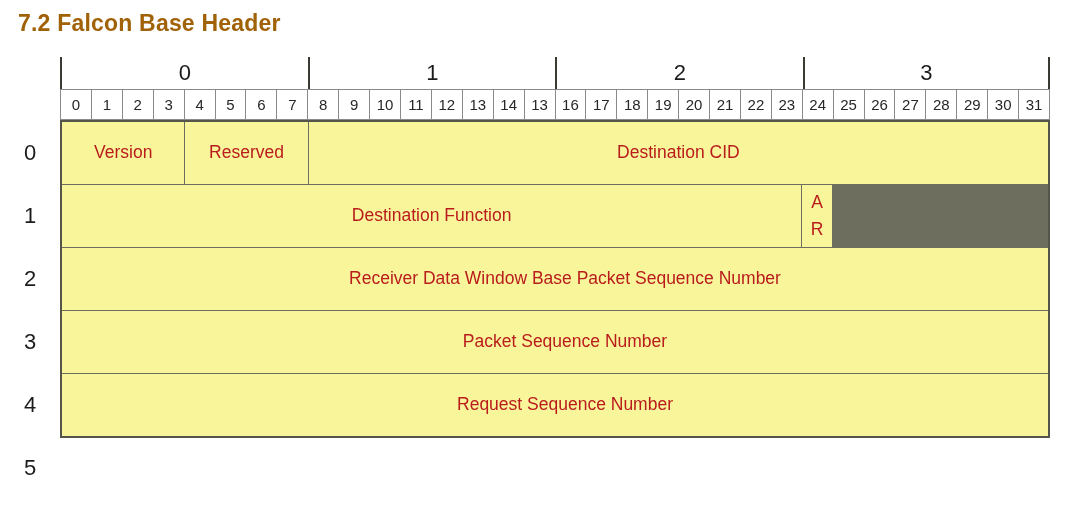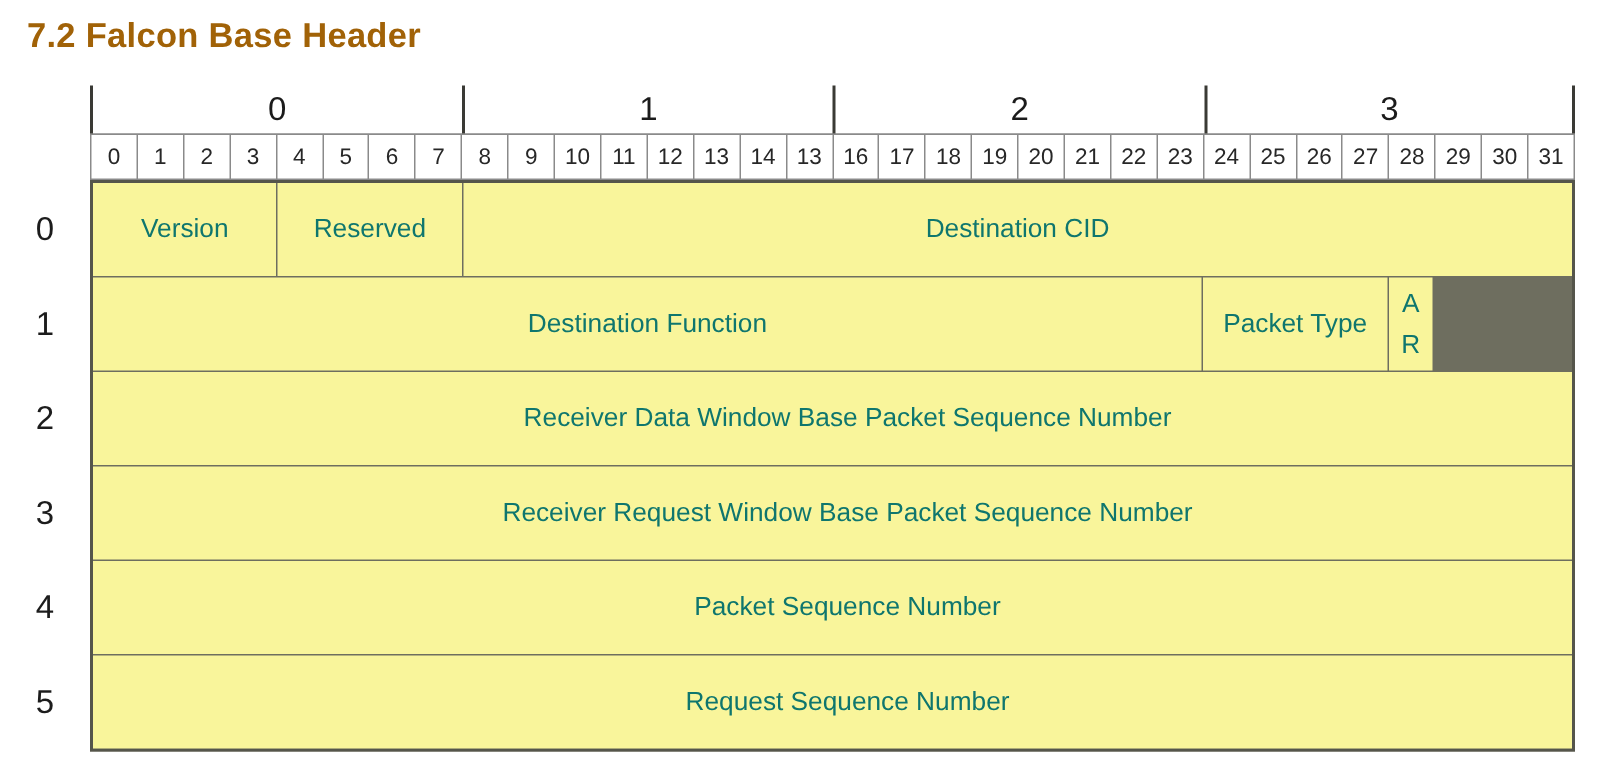--- a/index.html
+++ b/index.html
@@ -55,21 +55,21 @@
     display: flex; flex-direction: column; gap: 1px;
   }
   .frow {
     display: grid; grid-template-columns: repeat(32, 1fr);
     gap: 1px; background: #6e6e5f; height: 62px;
   }
   .fcell {
     background: #f9f59b;
     display: flex; align-items: center; justify-content: center;
     text-align: center; padding: 0 2px; box-sizing: border-box;
-    font-size: 17.5px; color: #0f766e; line-height: 1.55;
+    font-size: 17.5px; color: #b91c1c; line-height: 1.55;
   }
   .sp1  { grid-column: span 1; }
   .sp3  { grid-column: span 3; }
   .sp4  { grid-column: span 4; }
   .sp24 { grid-column: span 24; text-align: center; }
   .sp32 { grid-column: span 32; padding-left: 22px; }
 </style>
 </head>
 <body>
 
@@ -135,31 +135,27 @@
       <div class="fields">
 
         <div class="frow">
           <div class="fcell sp4">Version</div>
           <div class="fcell sp4">Reserved</div>
           <div class="fcell sp24">Destination CID</div>
         </div>
 
         <div class="frow">
           <div class="fcell sp24">Destination Function</div>
-          <div class="fcell sp4">Packet Type</div>
           <div class="fcell sp1">A R</div>
         </div>
 
         <div class="frow">
           <div class="fcell sp32">Receiver Data Window Base Packet Sequence Number</div>
         </div>
 
-        <div class="frow">
-          <div class="fcell sp32">Receiver Request Window Base Packet Sequence Number</div>
-        </div>
 
         <div class="frow">
           <div class="fcell sp32">Packet Sequence Number</div>
         </div>
 
         <div class="frow">
           <div class="fcell sp32">Request Sequence Number</div>
         </div>
 
       </div>

